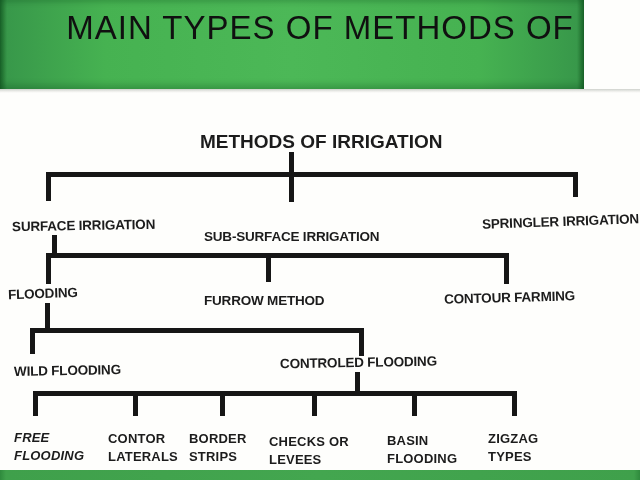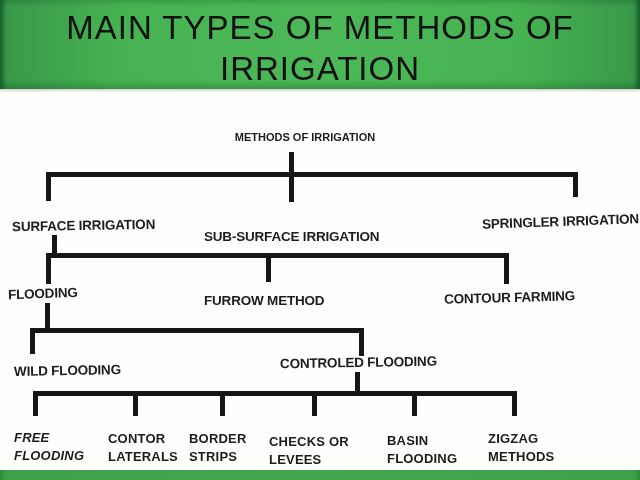--- a/index.html
+++ b/index.html
@@ -3,21 +3,21 @@
 <meta charset="utf-8">
 <style>
   html,body{margin:0;padding:0;}
   body{
     width:640px;height:480px;overflow:hidden;position:relative;
     background:#fefefc;
     font-family:"Liberation Sans", sans-serif;
   }
   
   .header{
-    position:absolute;left:0;top:0;width:640px;height:89px;
+    position:absolute;left:0;top:0;width:584px;height:89px;
     background:
       linear-gradient(90deg,
         #1e6b2d 0px, #38984a 7px, #46b251 18%,
         #4cb857 50%, #46b251 82%, #38984a calc(100% - 7px), #1e6b2d 100%);
     box-shadow:inset 0 -4px 6px rgba(0,60,20,.25), inset 0 3px 5px rgba(0,60,20,.18);
   }
   .header-title{
     position:absolute;left:0;top:7px;width:640px;
     text-align:center;color:#101010;
     font-size:33px;line-height:41px;font-weight:400;letter-spacing:1px;
@@ -30,37 +30,36 @@
   .footer-bar{
     position:absolute;left:0;top:470px;width:640px;height:10px;
     background:linear-gradient(90deg,#2f8a3d 0,#3fa04b 6px,#43a64f 50%,#3fa04b calc(100% - 6px),#2f8a3d 100%);
   }
   
   .line{position:absolute;background:var(--line-color,#161616);}
   .node{
     position:absolute;color:var(--text-color,#1c1c1c);
     font-weight:700;font-size:13.5px;letter-spacing:-0.2px;white-space:nowrap;
   }
-  .node.root{font-size:11px;letter-spacing:0;width:210px;text-align:center;}
+  .node.root{font-size:19px;letter-spacing:0;width:210px;text-align:center;}
   .leaf{
     position:absolute;color:var(--text-color,#1c1c1c);
     font-weight:700;font-size:13px;letter-spacing:0.2px;line-height:18px;
     white-space:pre-line;
   }
   .tilt-2{transform:rotate(-2deg);}
   .tilt-15{transform:rotate(-1.5deg);}
   .tilt-1{transform:rotate(-1deg);}
 </style>
 </head>
 <body>
 
 <div class="header">
   <div class="header-title">
     <div>MAIN TYPES OF METHODS OF</div>
-    <div>IRRIGATION</div>
   </div>
 </div>
 <div class="header-shadow"></div>
 
 <div class="node root" style="left:200px;top:131px;">METHODS OF IRRIGATION</div>
 
 <div class="line" style="left:289px;top:152px;width:5px;height:50px;"></div>
 <div class="line" style="left:46px;top:172px;width:532px;height:5px;"></div>
 <div class="line" style="left:46px;top:172px;width:5px;height:29px;"></div>
 <div class="line" style="left:573px;top:172px;width:5px;height:25px;"></div>
@@ -100,15 +99,15 @@
 FLOODING</div>
 <div class="leaf" style="left:108px;top:430px;">CONTOR
 LATERALS</div>
 <div class="leaf" style="left:189px;top:430px;">BORDER
 STRIPS</div>
 <div class="leaf" style="left:269px;top:433px;">CHECKS OR
 LEVEES</div>
 <div class="leaf" style="left:387px;top:432px;">BASIN
 FLOODING</div>
 <div class="leaf" style="left:488px;top:430px;">ZIGZAG
-METHODS</div>
+TYPES</div>
 
 <div class="footer-bar"></div>
 
 </body></html>

